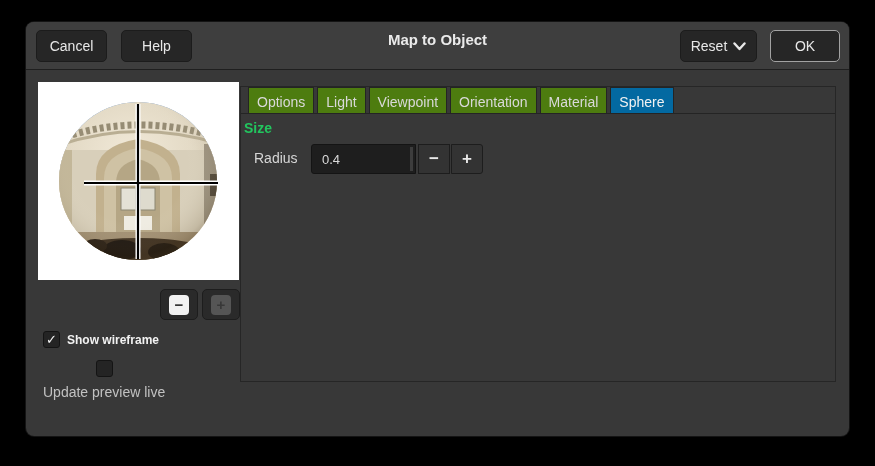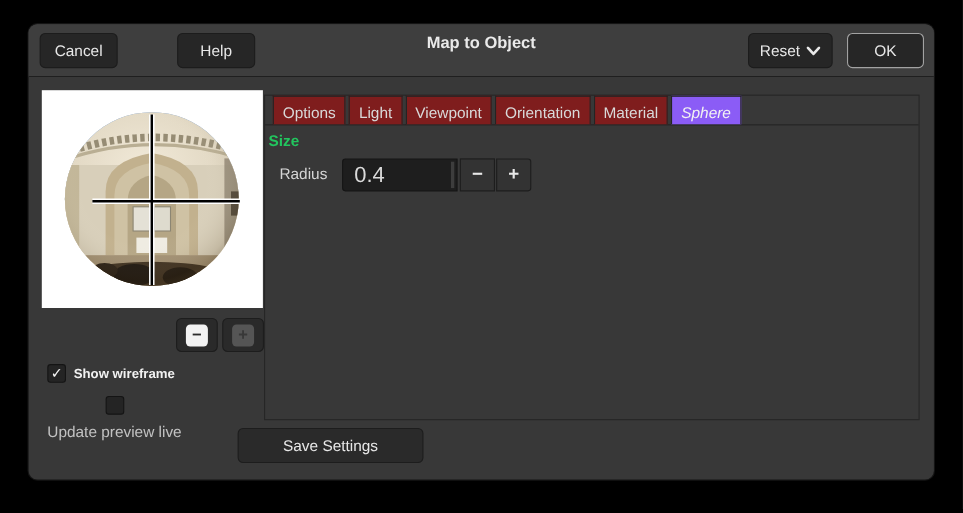--- a/index.html
+++ b/index.html
@@ -7,21 +7,21 @@
   *{box-sizing:border-box;}
   .dialog{position:absolute;left:26px;top:22px;width:823px;height:414px;background:#383838;
     border-radius:8px;box-shadow:0 0 0 1px #141414;}
   
   .titlebar{position:absolute;left:0;top:0;width:100%;height:48px;background:#3e3e3e;
     border-bottom:1px solid #1f1f1f;border-radius:8px 8px 0 0;}
   .tb-btn{position:absolute;top:8px;height:32px;background:#262626;border:1px solid #1c1c1c;
     border-radius:5px;color:#e8e8e8;font-size:14px;display:flex;align-items:center;justify-content:center;
     cursor:pointer;padding:0;}
   .tb-cancel{left:10px;width:71px;}
-  .tb-help{left:95px;width:71px;margin-left:40px;}
+  .tb-help{left:95px;width:71px;}
   .tb-reset{left:654px;width:77px;gap:6px;}
   .tb-ok{left:744px;width:70px;border:1px solid #a2a2a2;}
   .win-title{position:absolute;left:0;right:0;top:0;height:35px;display:flex;align-items:center;
     justify-content:center;font-weight:bold;font-size:15px;color:#eaeaea;pointer-events:none;}
   .chev{width:13px;height:9px;display:inline-block;}
   
   .preview-box{position:absolute;left:12px;top:60px;width:201px;height:198px;background:#ffffff;}
   .btn{background:#2a2a2a;border:1px solid #1d1d1d;border-radius:5px;color:#e8e8e8;font-size:14px;
     display:flex;align-items:center;justify-content:center;cursor:pointer;position:absolute;}
   .preview-btn{left:12px;top:267px;width:96px;height:31px;}
@@ -34,29 +34,29 @@
   .zoom-glyph.off{background:#555555;color:#383838;}
   .check-row{position:absolute;left:17px;display:flex;align-items:center;gap:7px;cursor:pointer;}
   .cbx{width:17px;height:17px;background:#242424;border:1px solid #141414;border-radius:3px;
     display:flex;align-items:center;justify-content:center;color:#f5f5f5;font-size:13px;font-weight:bold;}
   .lbl-strong{color:#f2f2f2;font-weight:bold;font-size:12px;text-align:right;}
   .lbl-dim{color:#c2c2c2;font-size:14px;}
   
   .notebook{position:absolute;left:214px;top:64px;width:596px;height:296px;border:1px solid #262626;}
   .tabstrip{position:absolute;left:0;top:0;width:100%;height:27px;border-bottom:1px solid #242424;
     display:flex;align-items:stretch;padding-left:7px;gap:3px;}
-  .tab{background:#7f1d1d;border:1px solid #242424;border-bottom:none;color:#d9d9d9;font-size:14px;
+  .tab{background:#4d7c0f;border:1px solid #242424;border-bottom:none;color:#d9d9d9;font-size:14px;
     padding:3px 8px 0 8px;cursor:pointer;display:flex;align-items:center;}
-  .tab.active{background:#8b5cf6;color:#f2f2f2;font-style:italic;}
+  .tab.active{background:#0369a1;color:#f2f2f2;}
   .nb-section{position:absolute;left:3px;top:33px;color:#22c55e;font-weight:bold;font-size:14px;}
   .radius-label{position:absolute;left:13px;top:63px;color:#d6d6d6;font-size:14px;}
   .spinscale{position:absolute;left:70px;top:57px;width:105px;height:30px;background:#1e1e1e;
     border:1px solid #141414;border-radius:3px 0 0 3px;}
   .spinscale input{position:absolute;left:0;top:0;width:100%;height:100%;background:transparent;border:none;
-    color:#dadada;font-size:20px;padding:0 0 0 10px;font-family:inherit;outline:none;}
+    color:#dadada;font-size:13px;padding:0 0 0 10px;font-family:inherit;outline:none;}
   .spin-grip{position:absolute;right:2px;top:2px;bottom:2px;width:3px;background:#3d3d3d;}
   .spin-btn{top:57px;width:32px;height:30px;background:#333333;font-size:17px;font-weight:bold;border-radius:0;}
   .spin-minus{left:177px;border-radius:0;}
   .spin-plus{left:210px;border-radius:0 3px 3px 0;}
   
   .foot-btn{top:367px;height:32px;font-size:14px;}
   .load-btn{left:12px;width:170px;color:#8f8f8f;cursor:default;}
   .save-btn{left:190px;width:169px;}
 </style>
 </head>
@@ -159,15 +159,14 @@
       <div class="spin-grip"></div>
     </div>
     <button class="btn spin-btn spin-minus">
       <span>−</span>
     </button>
     <button class="btn spin-btn spin-plus">
       <span>+</span>
     </button>
   </div>
 
-  <button class="btn foot-btn save-btn">Save Settings</button>
 
 </div>
 
 </body></html>

